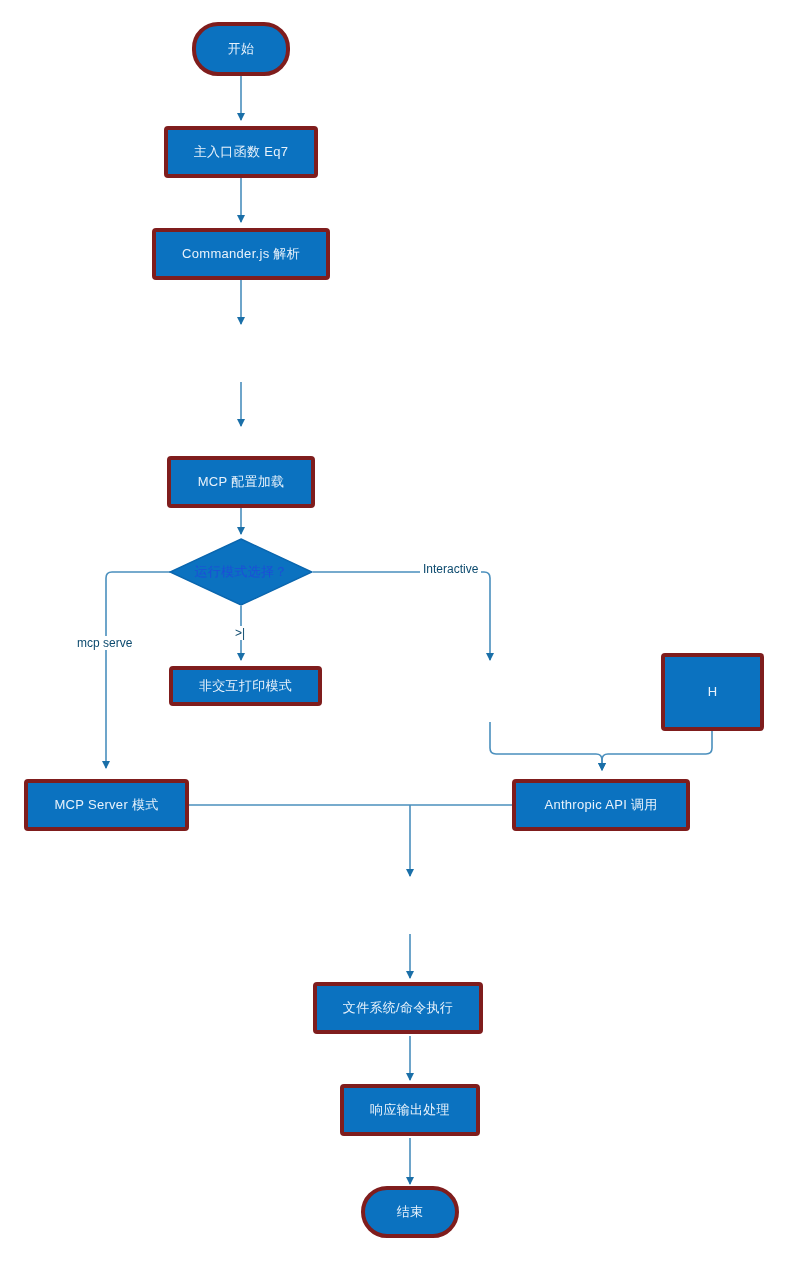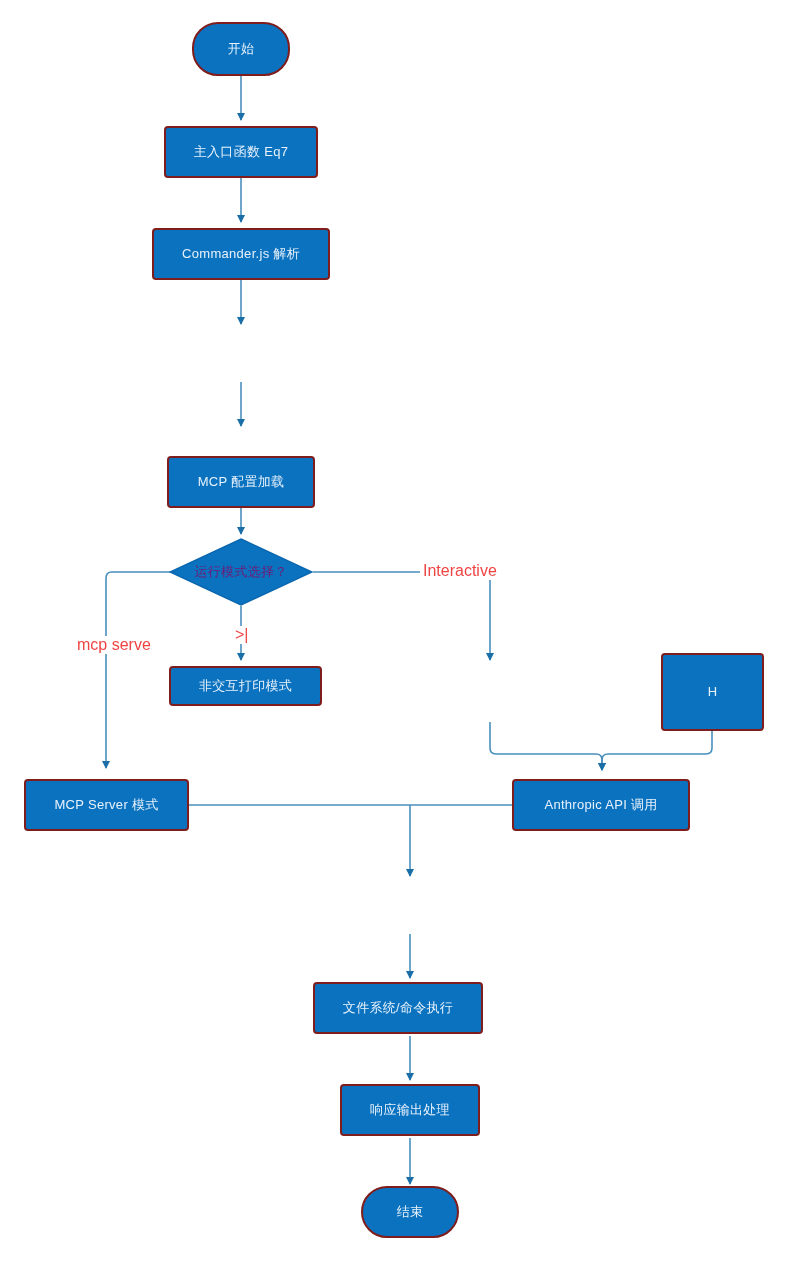--- a/index.html
+++ b/index.html
@@ -20,21 +20,21 @@
   #edge-layer {
     position: absolute;
     left: 0;
     top: 0;
     width: 788px;
     height: 1262px;
   }
   .node {
     position: absolute;
     background: #0b72c0;
-    border: 2px solid #7f1d1d;
+    border: 4px solid #7f1d1d;
     box-sizing: border-box;
     display: flex;
     align-items: center;
     justify-content: center;
     color: #e8f2fb;
     font-size: 13px;
     letter-spacing: 0.3px;
     text-align: center;
     line-height: 1.25;
     z-index: 3;
@@ -51,27 +51,27 @@
   }
   .decision .dia-shape {
     position: absolute;
     left: 0; top: 0;
     width: 100%;
     height: 100%;
   }
   .decision .dia-label {
     position: relative;
     z-index: 2;
-    color: #701a75;
+    color: #1d4ed8;
     font-size: 13px;
   }
   .edge-label {
     position: absolute;
-    color: #ef4444;
-    font-size: 16px;
+    color: #0c4a6e;
+    font-size: 12px;
     background: #ffffff;
     padding: 0 3px;
     white-space: nowrap;
     z-index: 4;
   }
 </style>
 </head>
 <body>
 
 <div id="canvas">

